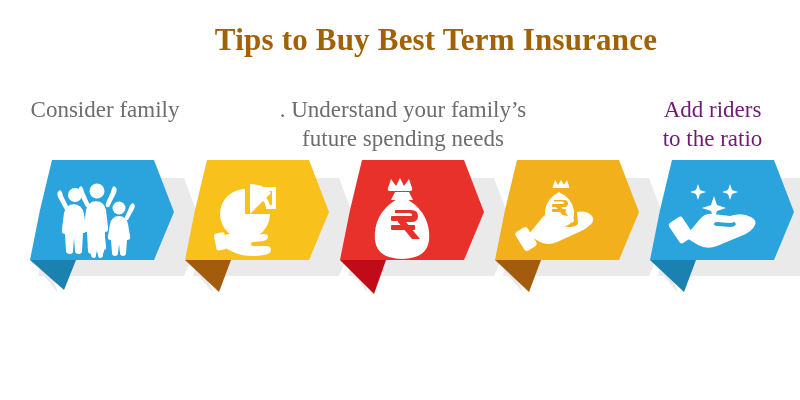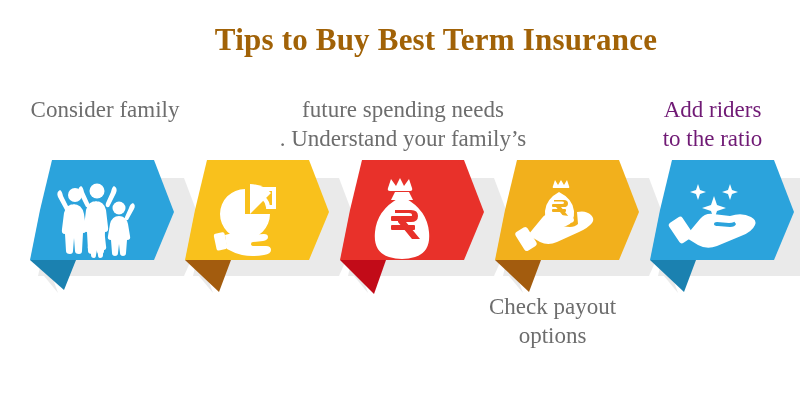--- a/index.html
+++ b/index.html
@@ -128,22 +128,22 @@
 
           <path d="M16 54 q8 -3 16 -1 q6 2 12 1 q7 -1 11 -1 q4 0 4 3 q0 3 -5 4 l-10 1 q-2 0 -2 2 q0 2 3 2 l12 0 q5 0 5 4 q0 4 -7 5 q-12 2 -22 0 q-8 -2 -15 -6 z"></path>
           <rect x="6" y="52" width="11" height="17" rx="2" transform="rotate(-12 11 60)"></rect>
         </g>
       </svg>
     </div>
   </div>
 
 
   <div class="caption" style="left: 243px; top: 95px; width: 320px; color: rgb(109, 109, 109);">
+    <span class="line">. Understand your family’s</span>
     <span class="line">future spending needs</span>
-    <span class="line">. Understand your family’s</span>
   </div>
 
   <div class="banner" style="left:324px; top:160px;">
     <svg width="160" height="125" viewBox="0 0 160 125">
       <polygon points="38,10 162,10 182,63 162,108 38,108 22,108 36,125 30,108 16,108" fill="#d9d9d9" opacity="0.55" transform="translate(8,8)"></polygon>
       <polygon points="16,100 62,100 50,134" fill="#c20b18"></polygon>
       <polygon points="38,0 140,0 160,52 140,100 16,100 26,50" fill="#e8312a"></polygon>
     </svg>
     <div class="glyph">
       <svg width="70" height="84" viewBox="0 0 70 84">
@@ -182,24 +182,20 @@
             <path d="M37 22 h10 q4 0 4 3.5 q0 3.5 -4 3.5 h-3 l8 10 h-5 l-8 -10 v-3 h6 q2 0 2 -1.2 q0 -1.3 -2 -1.3 h-8 z"></path>
           </g>
 
           <path d="M60 34 q9 -2 14 3 q4 4 1 8 q-4 5 -13 9 l-22 10 q-9 4 -17 0 l-12 -7 l14 -17 q4 -5 11 -4 l16 2 q5 1 5 4 q0 3 -5 3 l-11 -1 q-3 0 -3 2 q0 2 3 2 l12 1 q5 0 8 -3 z"></path>
           <rect x="2" y="50" width="14" height="22" rx="3" transform="rotate(-32 9 61)"></rect>
         </g>
       </svg>
     </div>
   </div>
 
-  <div class="caption" style="left: 460px; top: 292px; width: 185px; color: rgb(109, 109, 109);">
-    <span class="line">Check payout</span>
-    <span class="line">options</span>
-  </div>
 
   <div class="caption" style="left: 630px; top: 95px; width: 165px; color: #701a75;">
     <span class="line">Add riders</span>
     <span class="line">to the ratio</span>
   </div>
 
   <div class="banner" style="left:634px; top:160px;">
     <svg width="160" height="125" viewBox="0 0 160 125">
       <polygon points="38,10 162,10 182,63 162,108 38,108 22,108 36,125 30,108 16,108" fill="#d9d9d9" opacity="0.55" transform="translate(8,8)"></polygon>
       <polygon points="16,100 62,100 50,132" fill="#1b81b0"></polygon>

